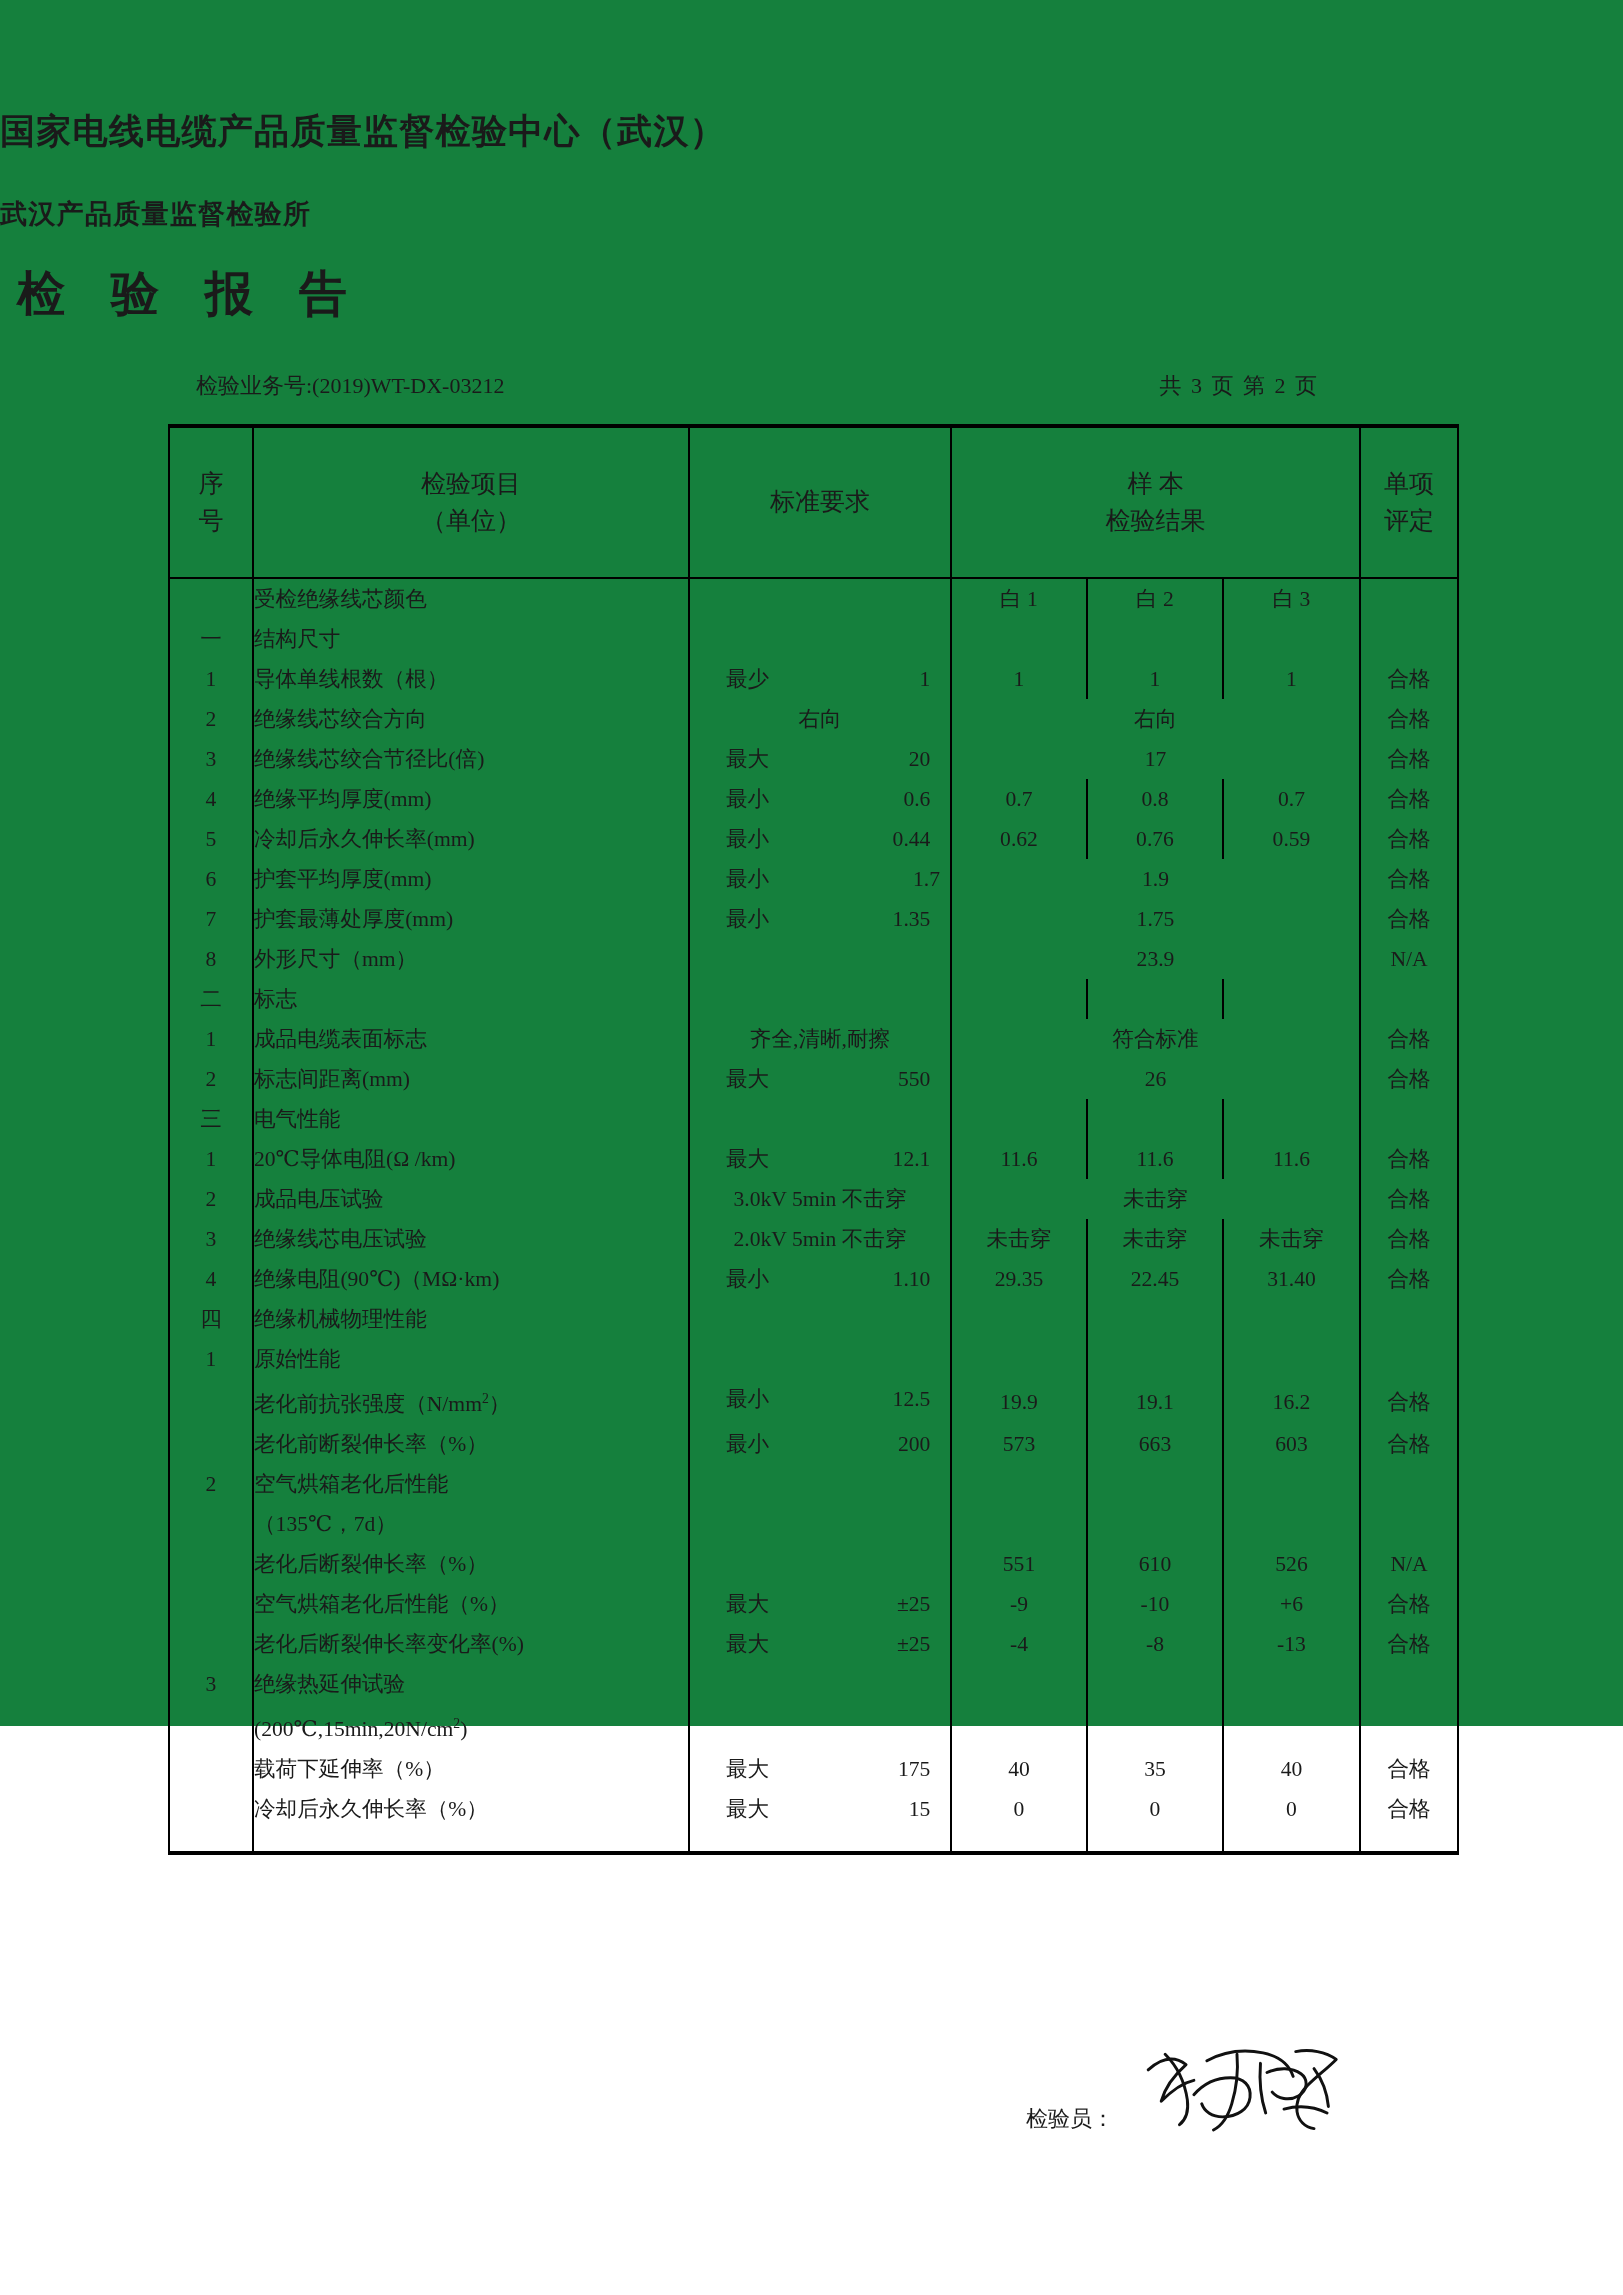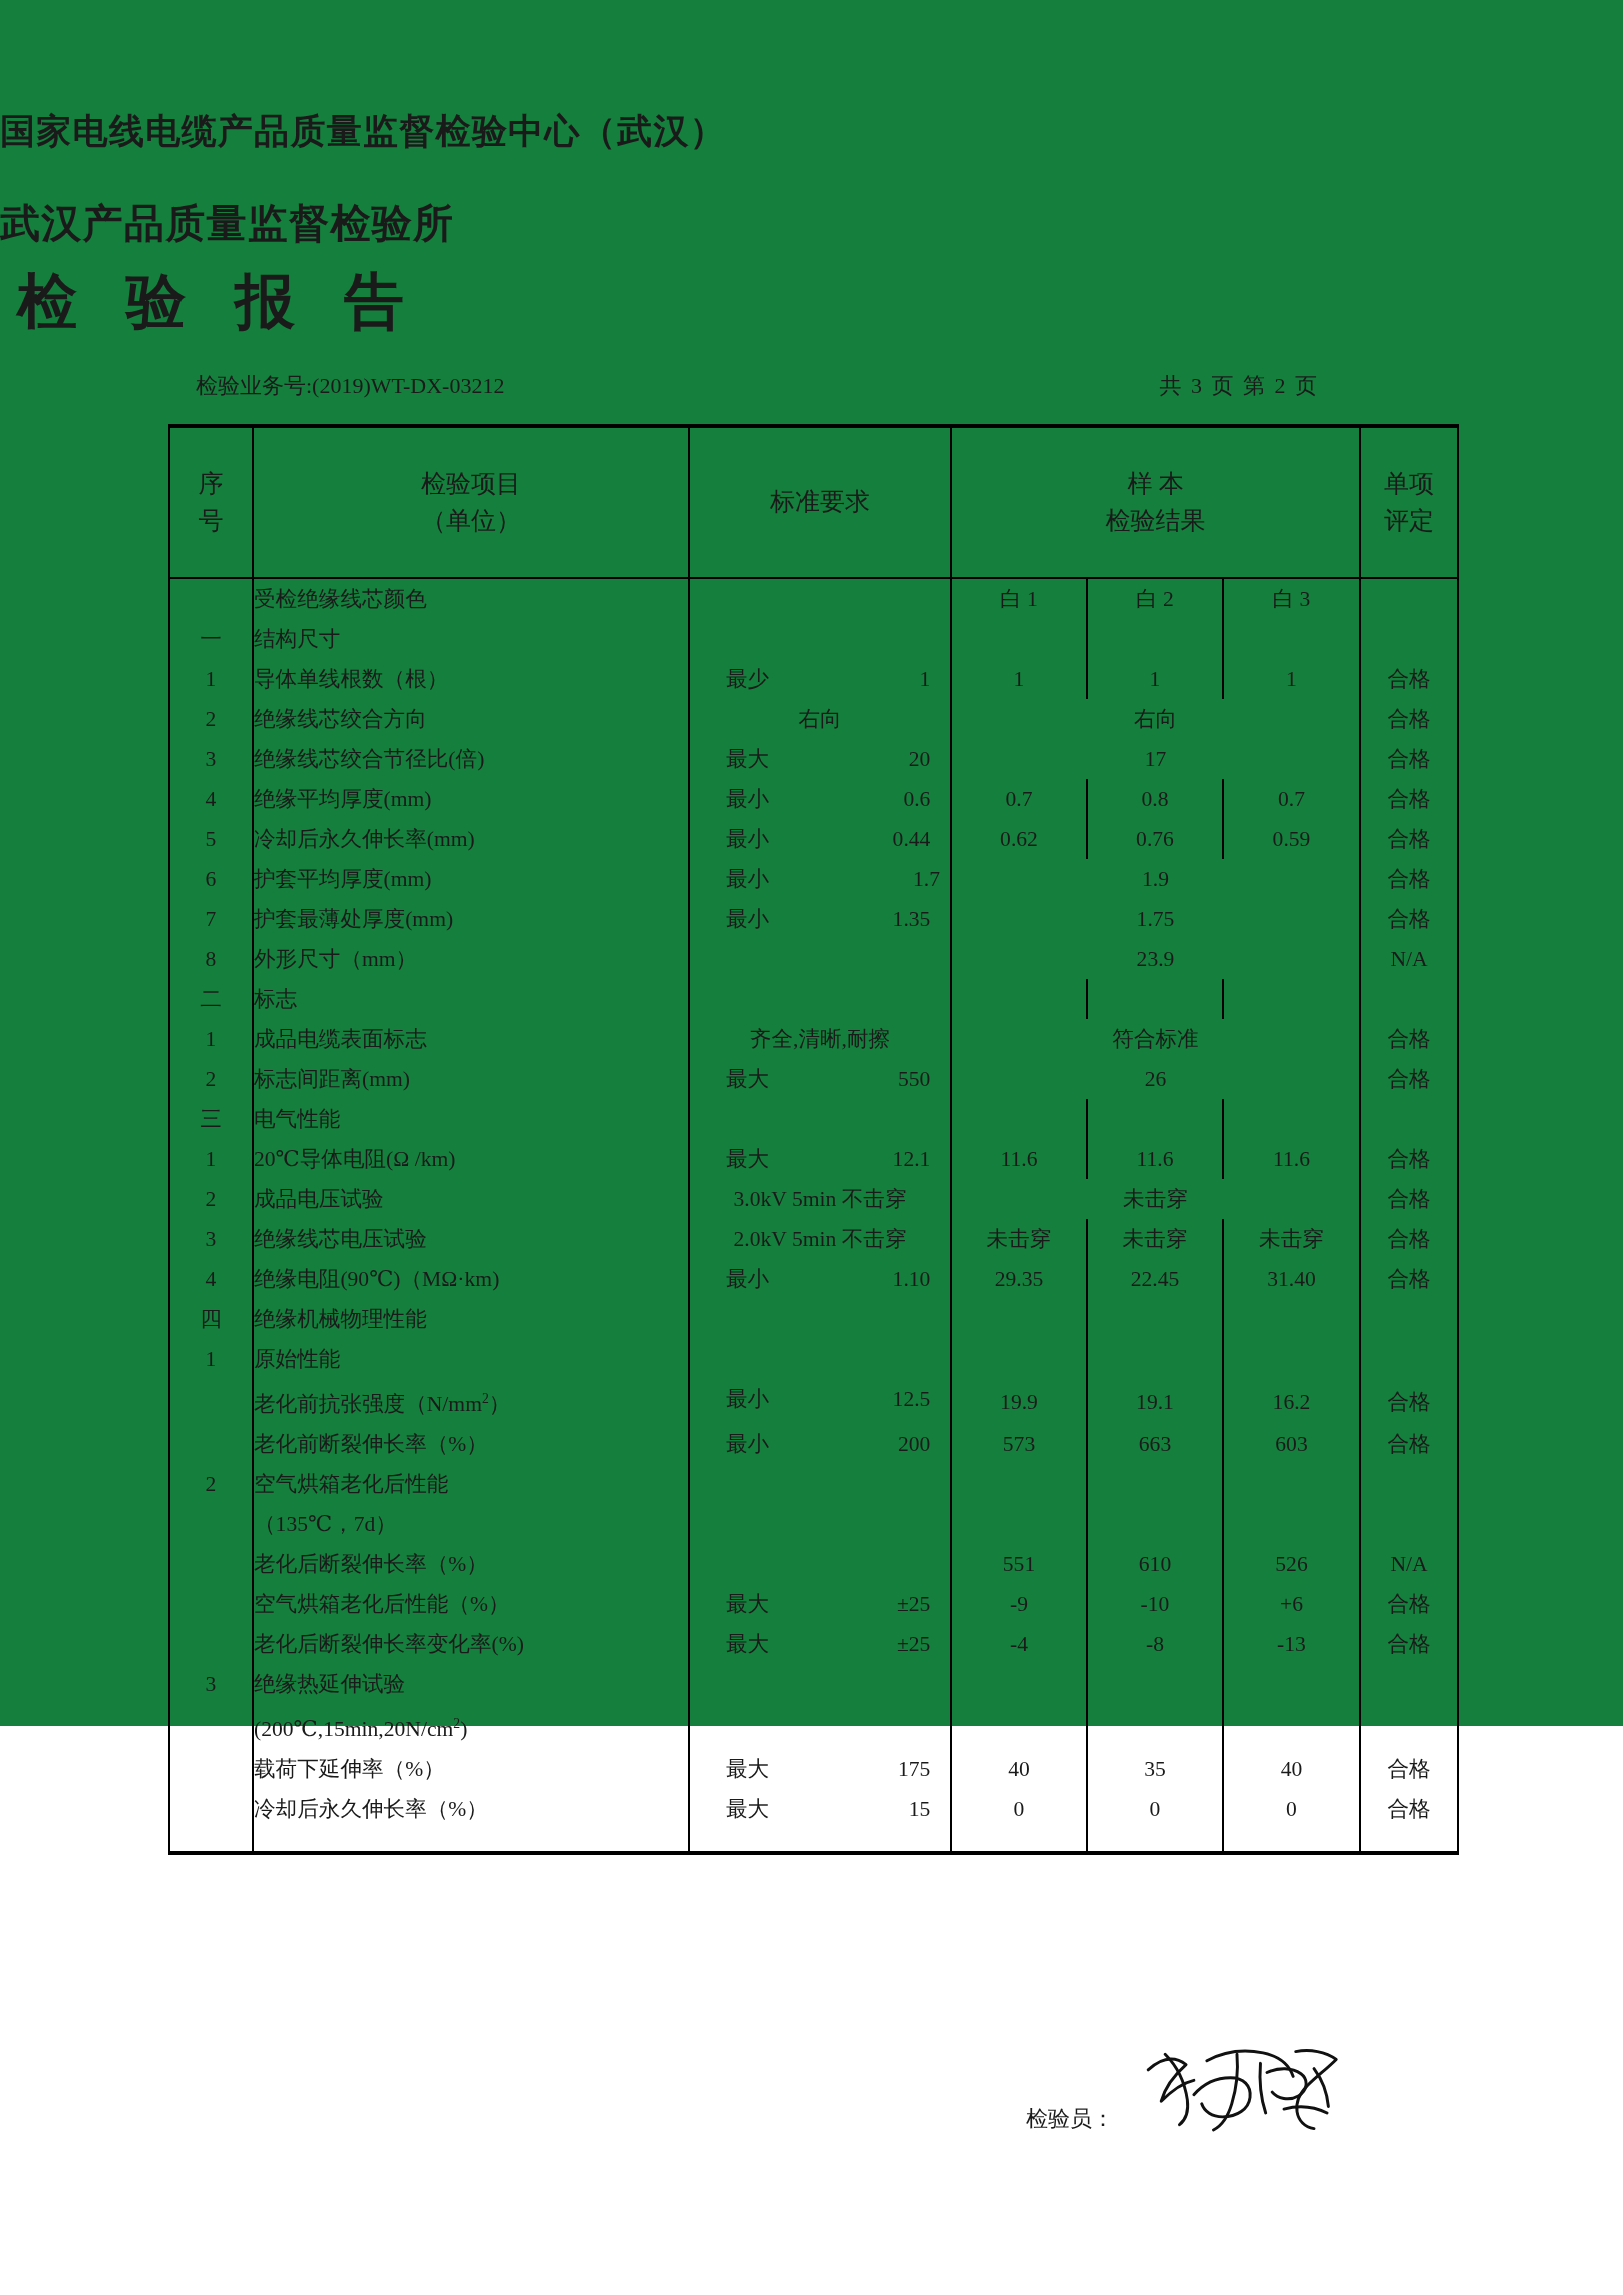--- a/index.html
+++ b/index.html
@@ -30,29 +30,29 @@
     top: 108px;
     font-size: 35px;
     letter-spacing: 1.3px;
     font-family: "Liberation Serif", "DejaVu Serif", serif;
     font-weight: bold;
   }
   .hdr-line2 {
     position: absolute;
     left: 0; right: 0;
     top: 196px;
-    font-size: 40px;
+    font-size: 27px;
     letter-spacing: 1.3px;
     font-weight: bold;
   }
   .hdr-line3 {
     position: absolute;
     left: 0; right: 0;
     top: 262px;
-    font-size: 60px;
+    font-size: 48px;
     letter-spacing: 17px;
     font-weight: bold;
     text-indent: 17px;
   }
 
   
   .meta {
     position: absolute;
     top: 370px;
     left: 196px;

